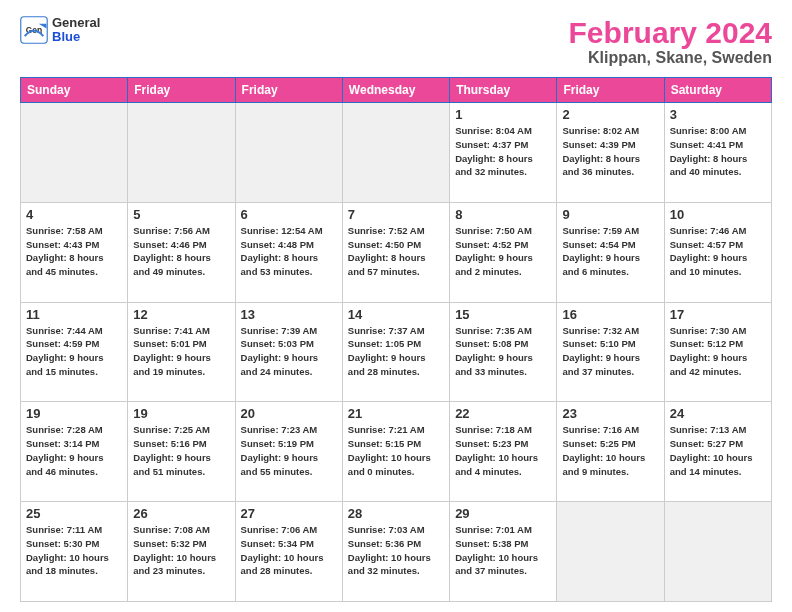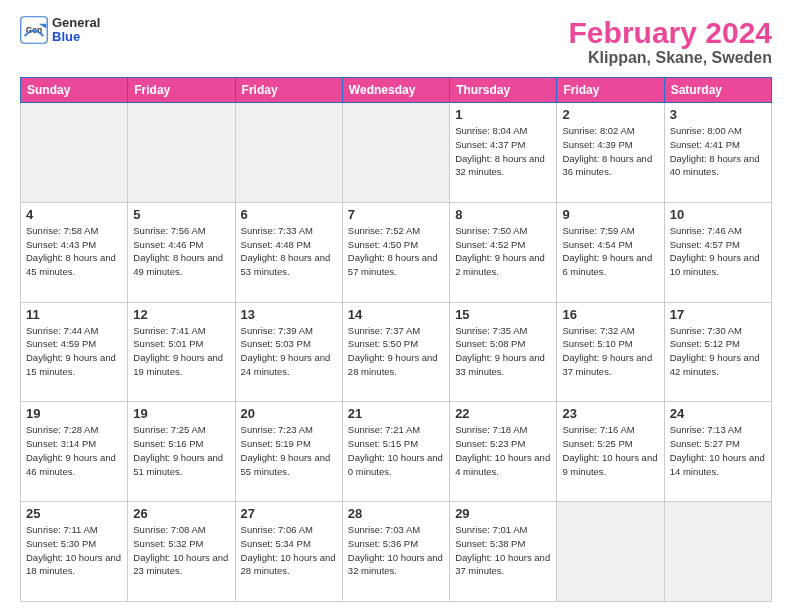--- a/index.html
+++ b/index.html
@@ -86,20 +86,21 @@
     .day-num {
       font-size: 13px;
       font-weight: bold;
       margin-bottom: 2px;
       display: block;
     }
     .day-info {
       font-size: 9.5px;
       line-height: 1.45;
       color: #333;
+      font-weight: bold;
     }
   </style>
 </head>
 <body>
 
 <div class="page">
   <div class="header">
     <div class="logo">
       <svg class="logo-icon" viewBox="0 0 36 36">
         <rect x="1" y="1" width="34" height="34" rx="4" fill="white" stroke="#3a7bd5" stroke-width="1.5"></rect>
@@ -168,21 +169,21 @@
           </td>
           <td>
             <span class="day-num">5</span>
             <div class="day-info">Sunrise: 7:56 AM
 Sunset: 4:46 PM
 Daylight: 8 hours
 and 49 minutes.</div>
           </td>
           <td>
             <span class="day-num">6</span>
-            <div class="day-info">Sunrise: 7:33 AM
+            <div class="day-info">Sunrise: 12:54 AM
 Sunset: 4:48 PM
 Daylight: 8 hours
 and 53 minutes.</div>
           </td>
           <td>
             <span class="day-num">7</span>
             <div class="day-info">Sunrise: 7:52 AM
 Sunset: 4:50 PM
 Daylight: 8 hours
 and 57 minutes.</div>
@@ -227,21 +228,21 @@
           <td>
             <span class="day-num">13</span>
             <div class="day-info">Sunrise: 7:39 AM
 Sunset: 5:03 PM
 Daylight: 9 hours
 and 24 minutes.</div>
           </td>
           <td>
             <span class="day-num">14</span>
             <div class="day-info">Sunrise: 7:37 AM
-Sunset: 5:50 PM
+Sunset: 1:05 PM
 Daylight: 9 hours
 and 28 minutes.</div>
           </td>
           <td>
             <span class="day-num">15</span>
             <div class="day-info">Sunrise: 7:35 AM
 Sunset: 5:08 PM
 Daylight: 9 hours
 and 33 minutes.</div>
           </td>

